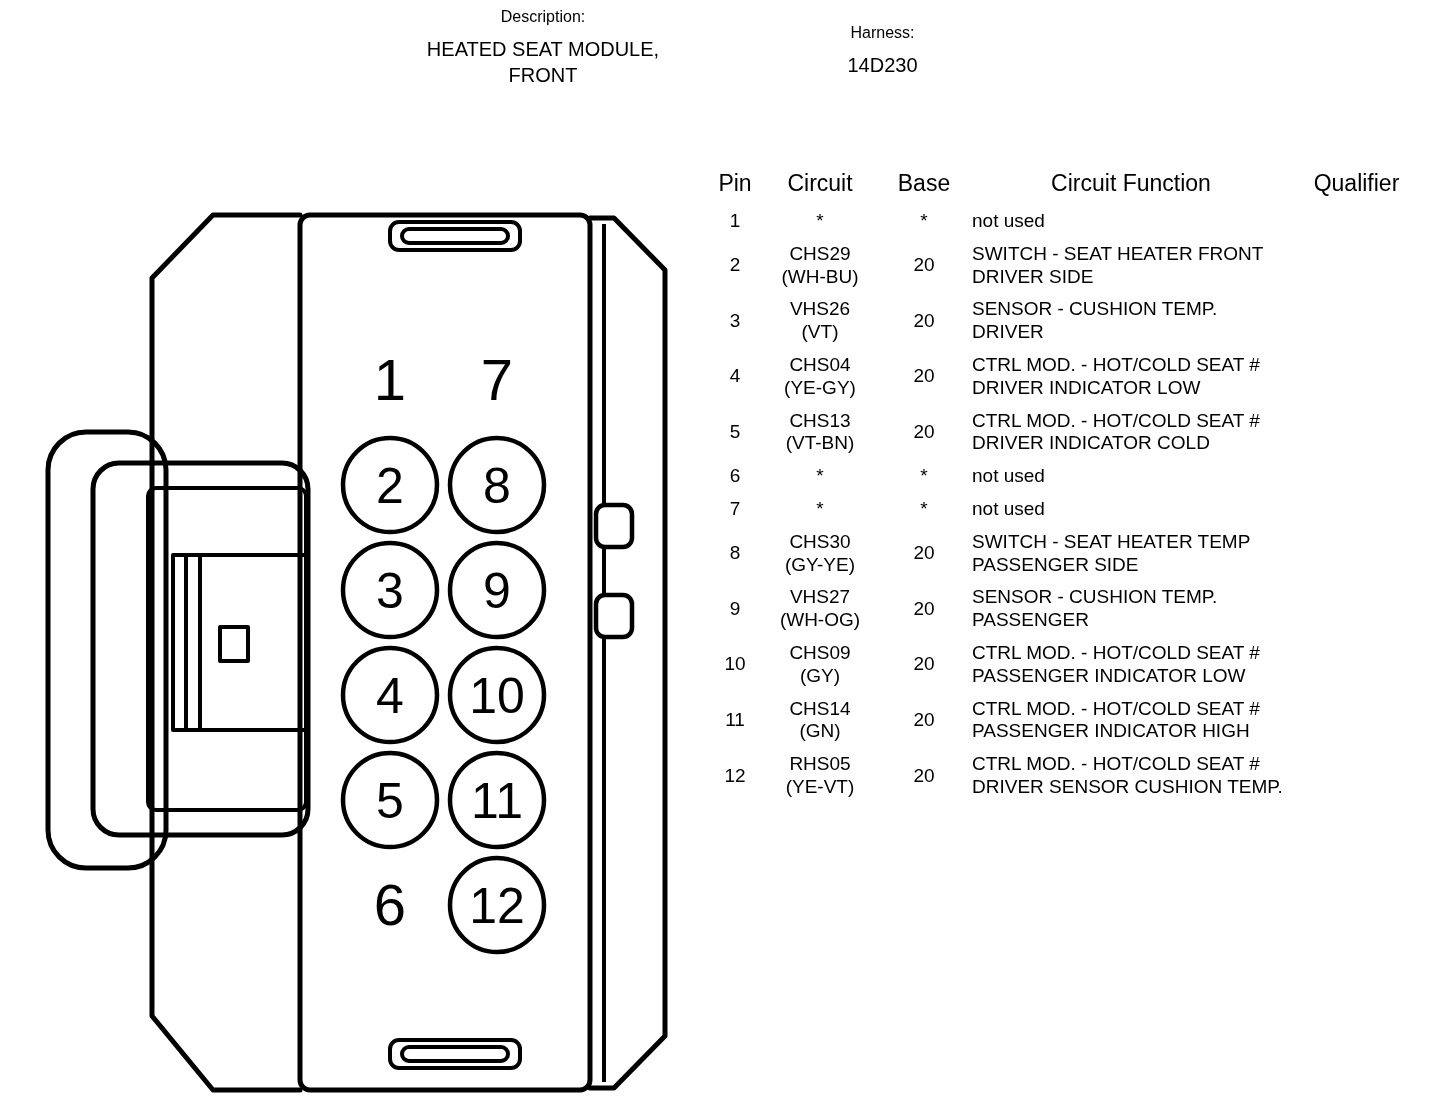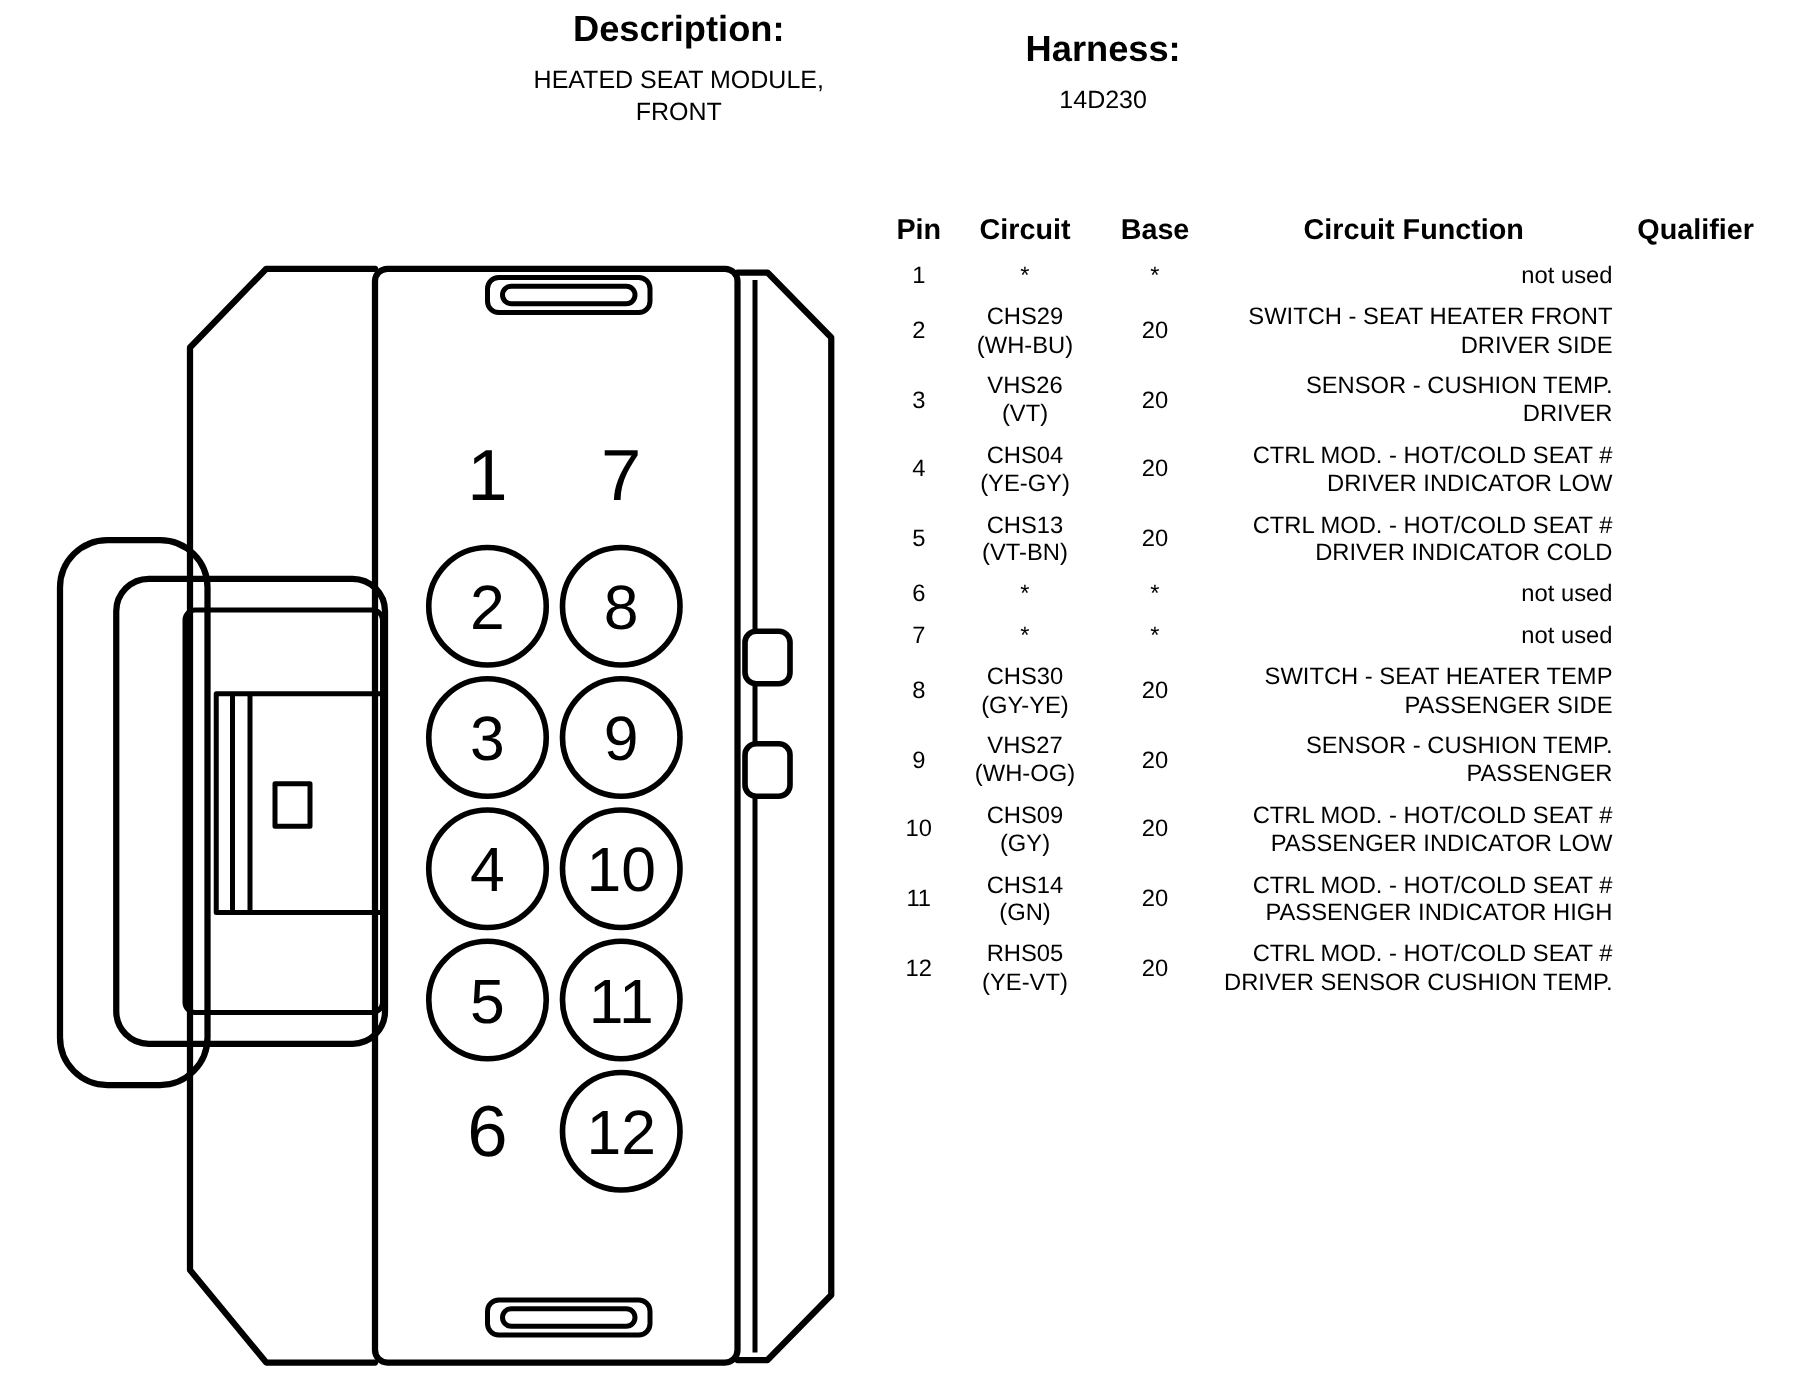--- a/index.html
+++ b/index.html
@@ -19,21 +19,21 @@
 
   
   .hdr-connector {
     position: absolute;
     left: 20px; top: 42px;
     font-size: 32px;
     font-weight: bold;
     white-space: nowrap;
   }
   .hdr-block { position: absolute; text-align: center; }
-  .hdr-label { font-size: 29px; font-weight: bold; }
+  .hdr-label { font-size: 16px; font-weight: normal; }
   .hdr-value { font-size: 20px; font-weight: normal; margin-top: 10px; line-height: 1.3; }
   #desc-block  { left: 408px;  top: 8px; width: 270px; }
   #harn-block  { left: 790px;  top: 24px; width: 185px; }
   #part-block  { left: 1100px; top: 8px; width: 250px; }
 
   
   #diagram-wrap {
     position: absolute;
     left: 0px; top: 150px;
     width: 700px; height: 954px;
@@ -76,36 +76,36 @@
     left: 708px; top: 168px;
     width: 705px;
   }
   table.pinout {
     border-collapse: collapse;
     width: 100%;
     table-layout: fixed;
   }
   table.pinout th {
     font-size: 23px;
-    font-weight: bold;
+    font-weight: normal;
     padding: 2px 2px 8px 2px;
     text-align: center;
     vertical-align: bottom;
     white-space: nowrap;
   }
   table.pinout td {
     font-size: 19px;
     line-height: 1.2;
     padding: 5px 2px;
     vertical-align: middle;
   }
   td.c-pin, th.c-pin       { width: 50px;  text-align: center; }
   td.c-circuit, th.c-circuit { width: 112px; text-align: center; }
   td.c-gauge, th.c-gauge   { width: 88px;  text-align: center; }
-  td.c-func                { width: 318px; text-align: right; }
+  td.c-func                { width: 318px; text-align: left; }
   th.c-func                { width: 318px; text-align: center; }
   td.c-qual, th.c-qual     { width: 125px; text-align: center; }
   .circ-code, .circ-color { display: block; }
 </style>
 </head>
 <body>
 
 <div id="page">
 
 

